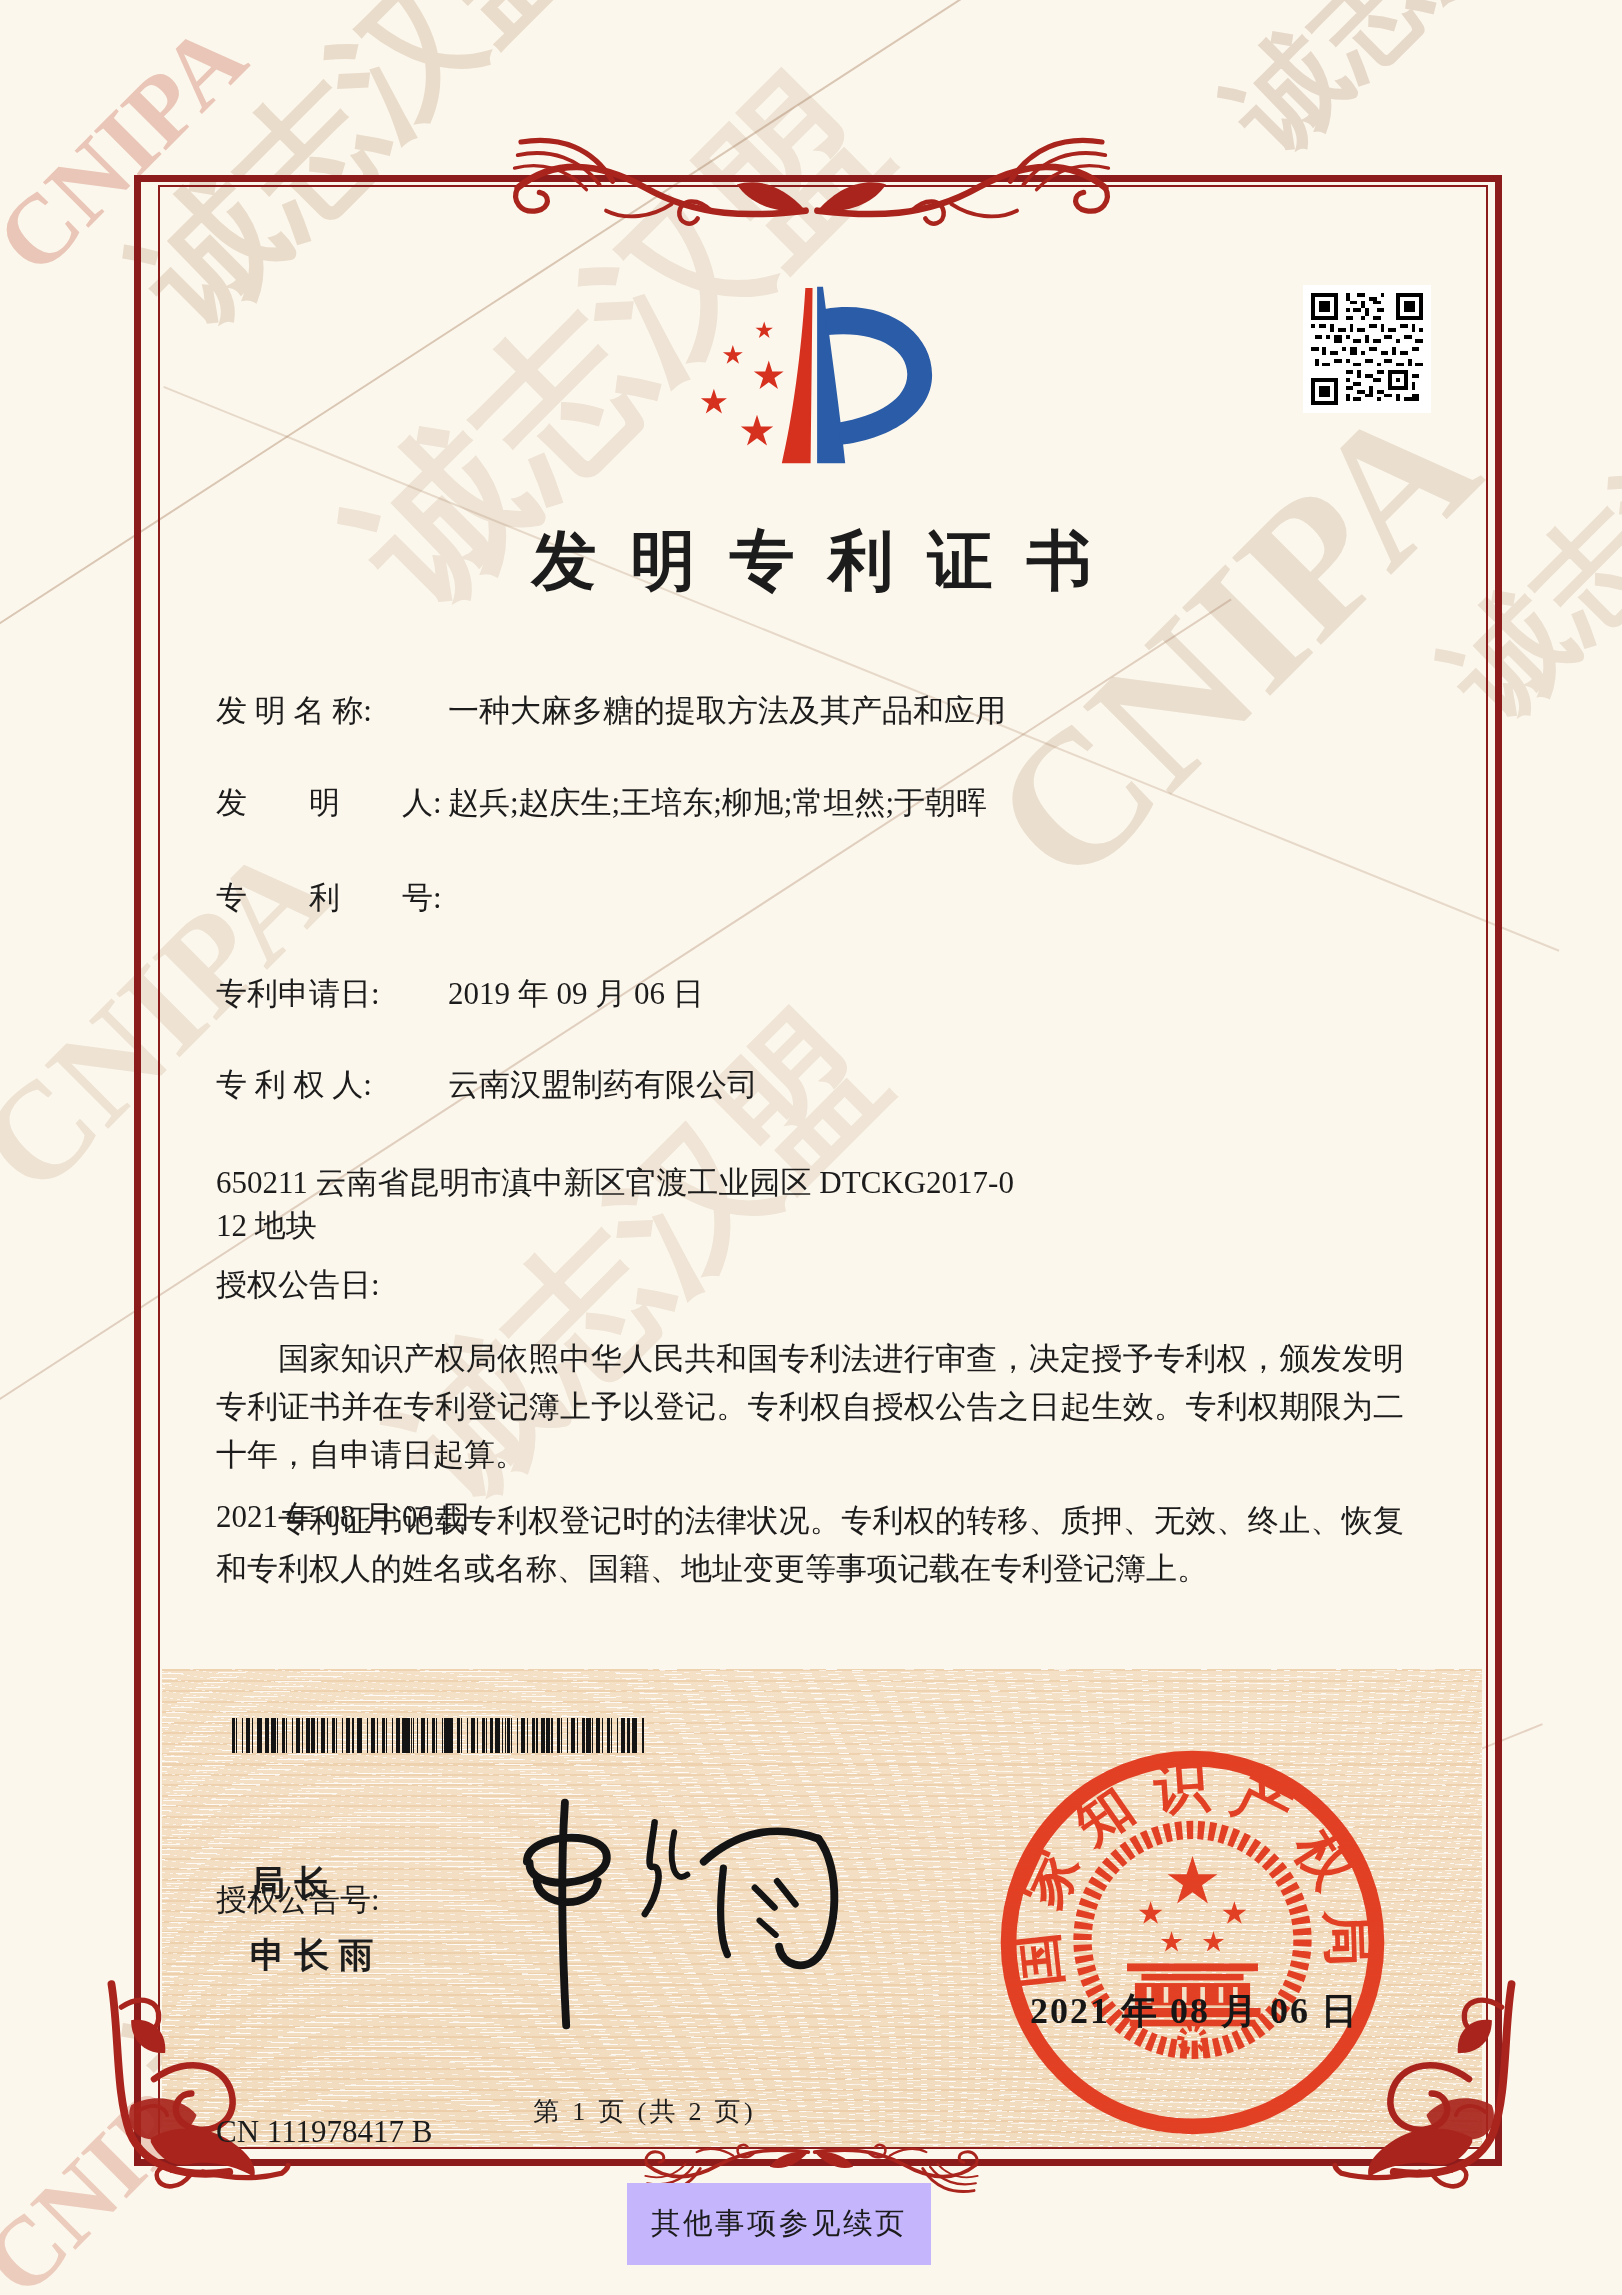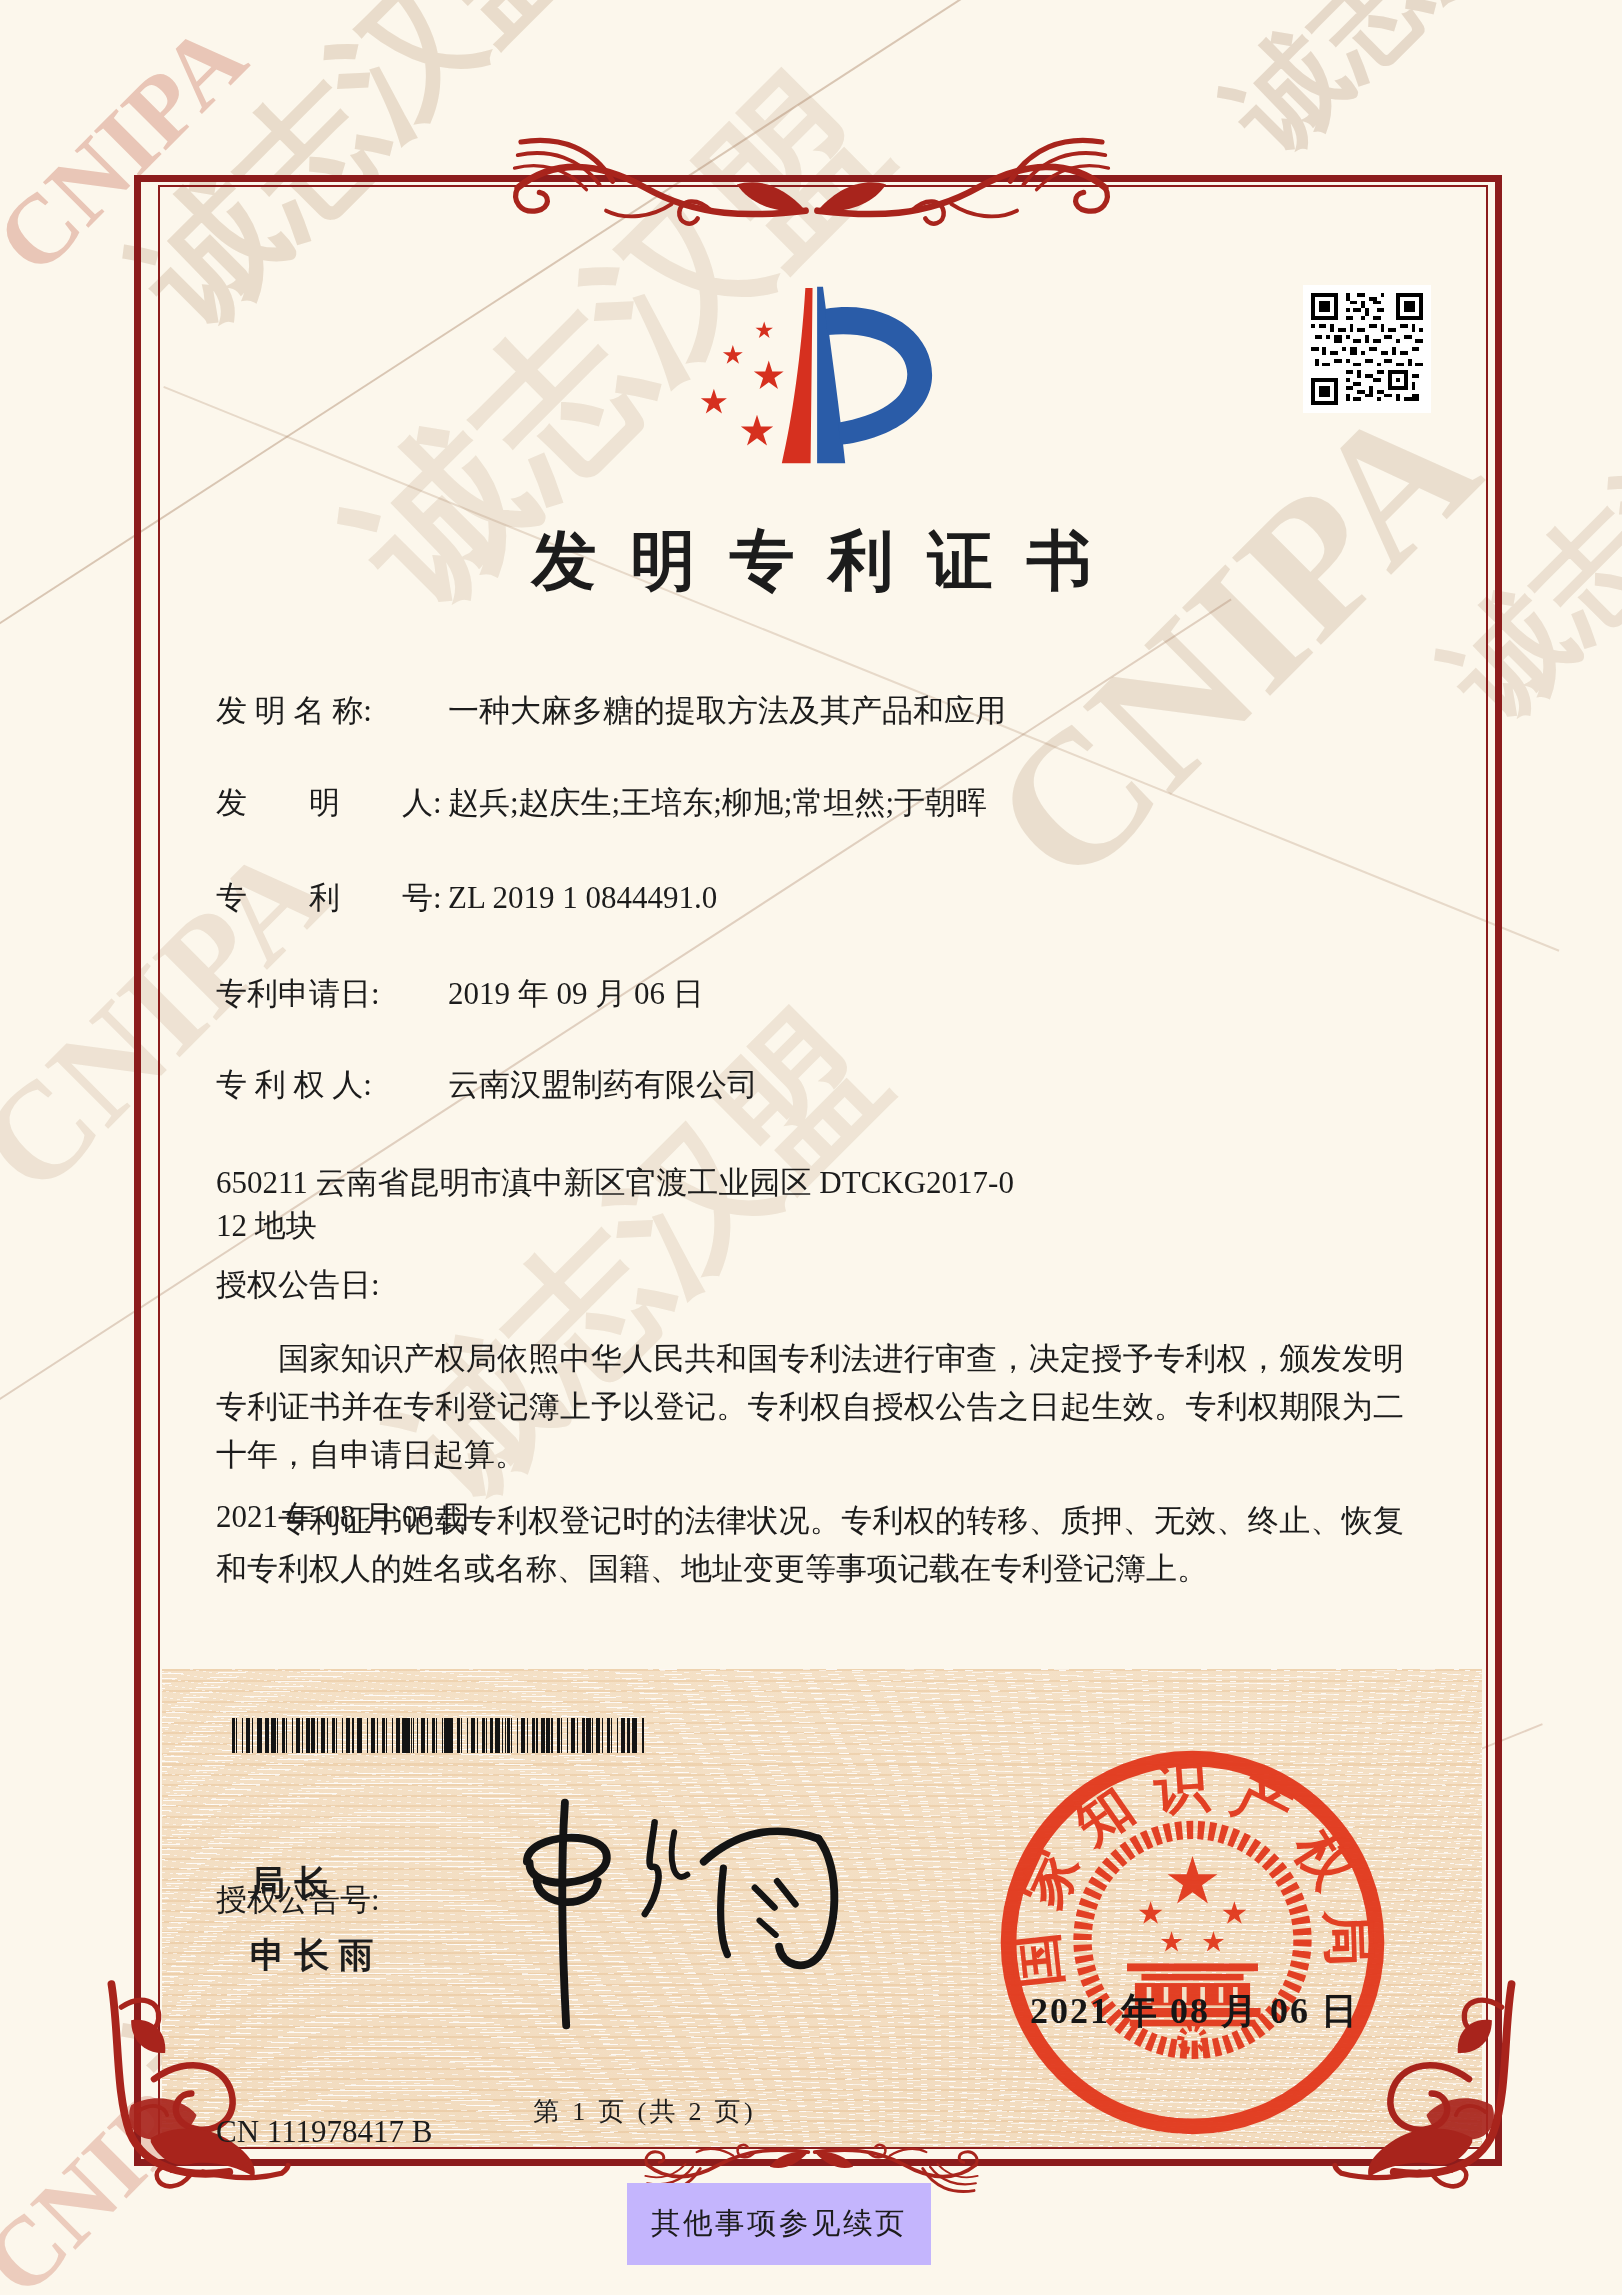--- a/index.html
+++ b/index.html
@@ -136,21 +136,20 @@
   <div class="row" style="top:781px;">
     <span class="lbl">发　　明　　人:</span>
     <span class="val">赵兵;赵庆生;王培东;柳旭;常坦然;于朝晖</span>
   </div>
   <div class="row" style="top:689px;">
     <span class="lbl">发 明 名 称:</span>
     <span class="val">一种大麻多糖的提取方法及其产品和应用</span>
   </div>
   <div class="row" style="top:876px;">
     <span class="lbl">专　　利　　号:</span>
-    <span class="val">ZL 2019 1 0844491.0</span>
   </div>
   <div class="row" style="top:972px;">
     <span class="lbl">专利申请日:</span>
     <span class="val">2019 年 09 月 06 日</span>
   </div>
   <div class="row" style="top:1063px;">
     <span class="lbl">专 利 权 人:</span>
     <span class="val">云南汉盟制药有限公司</span>
   </div>
   <div class="row" style="top:1161px;">

